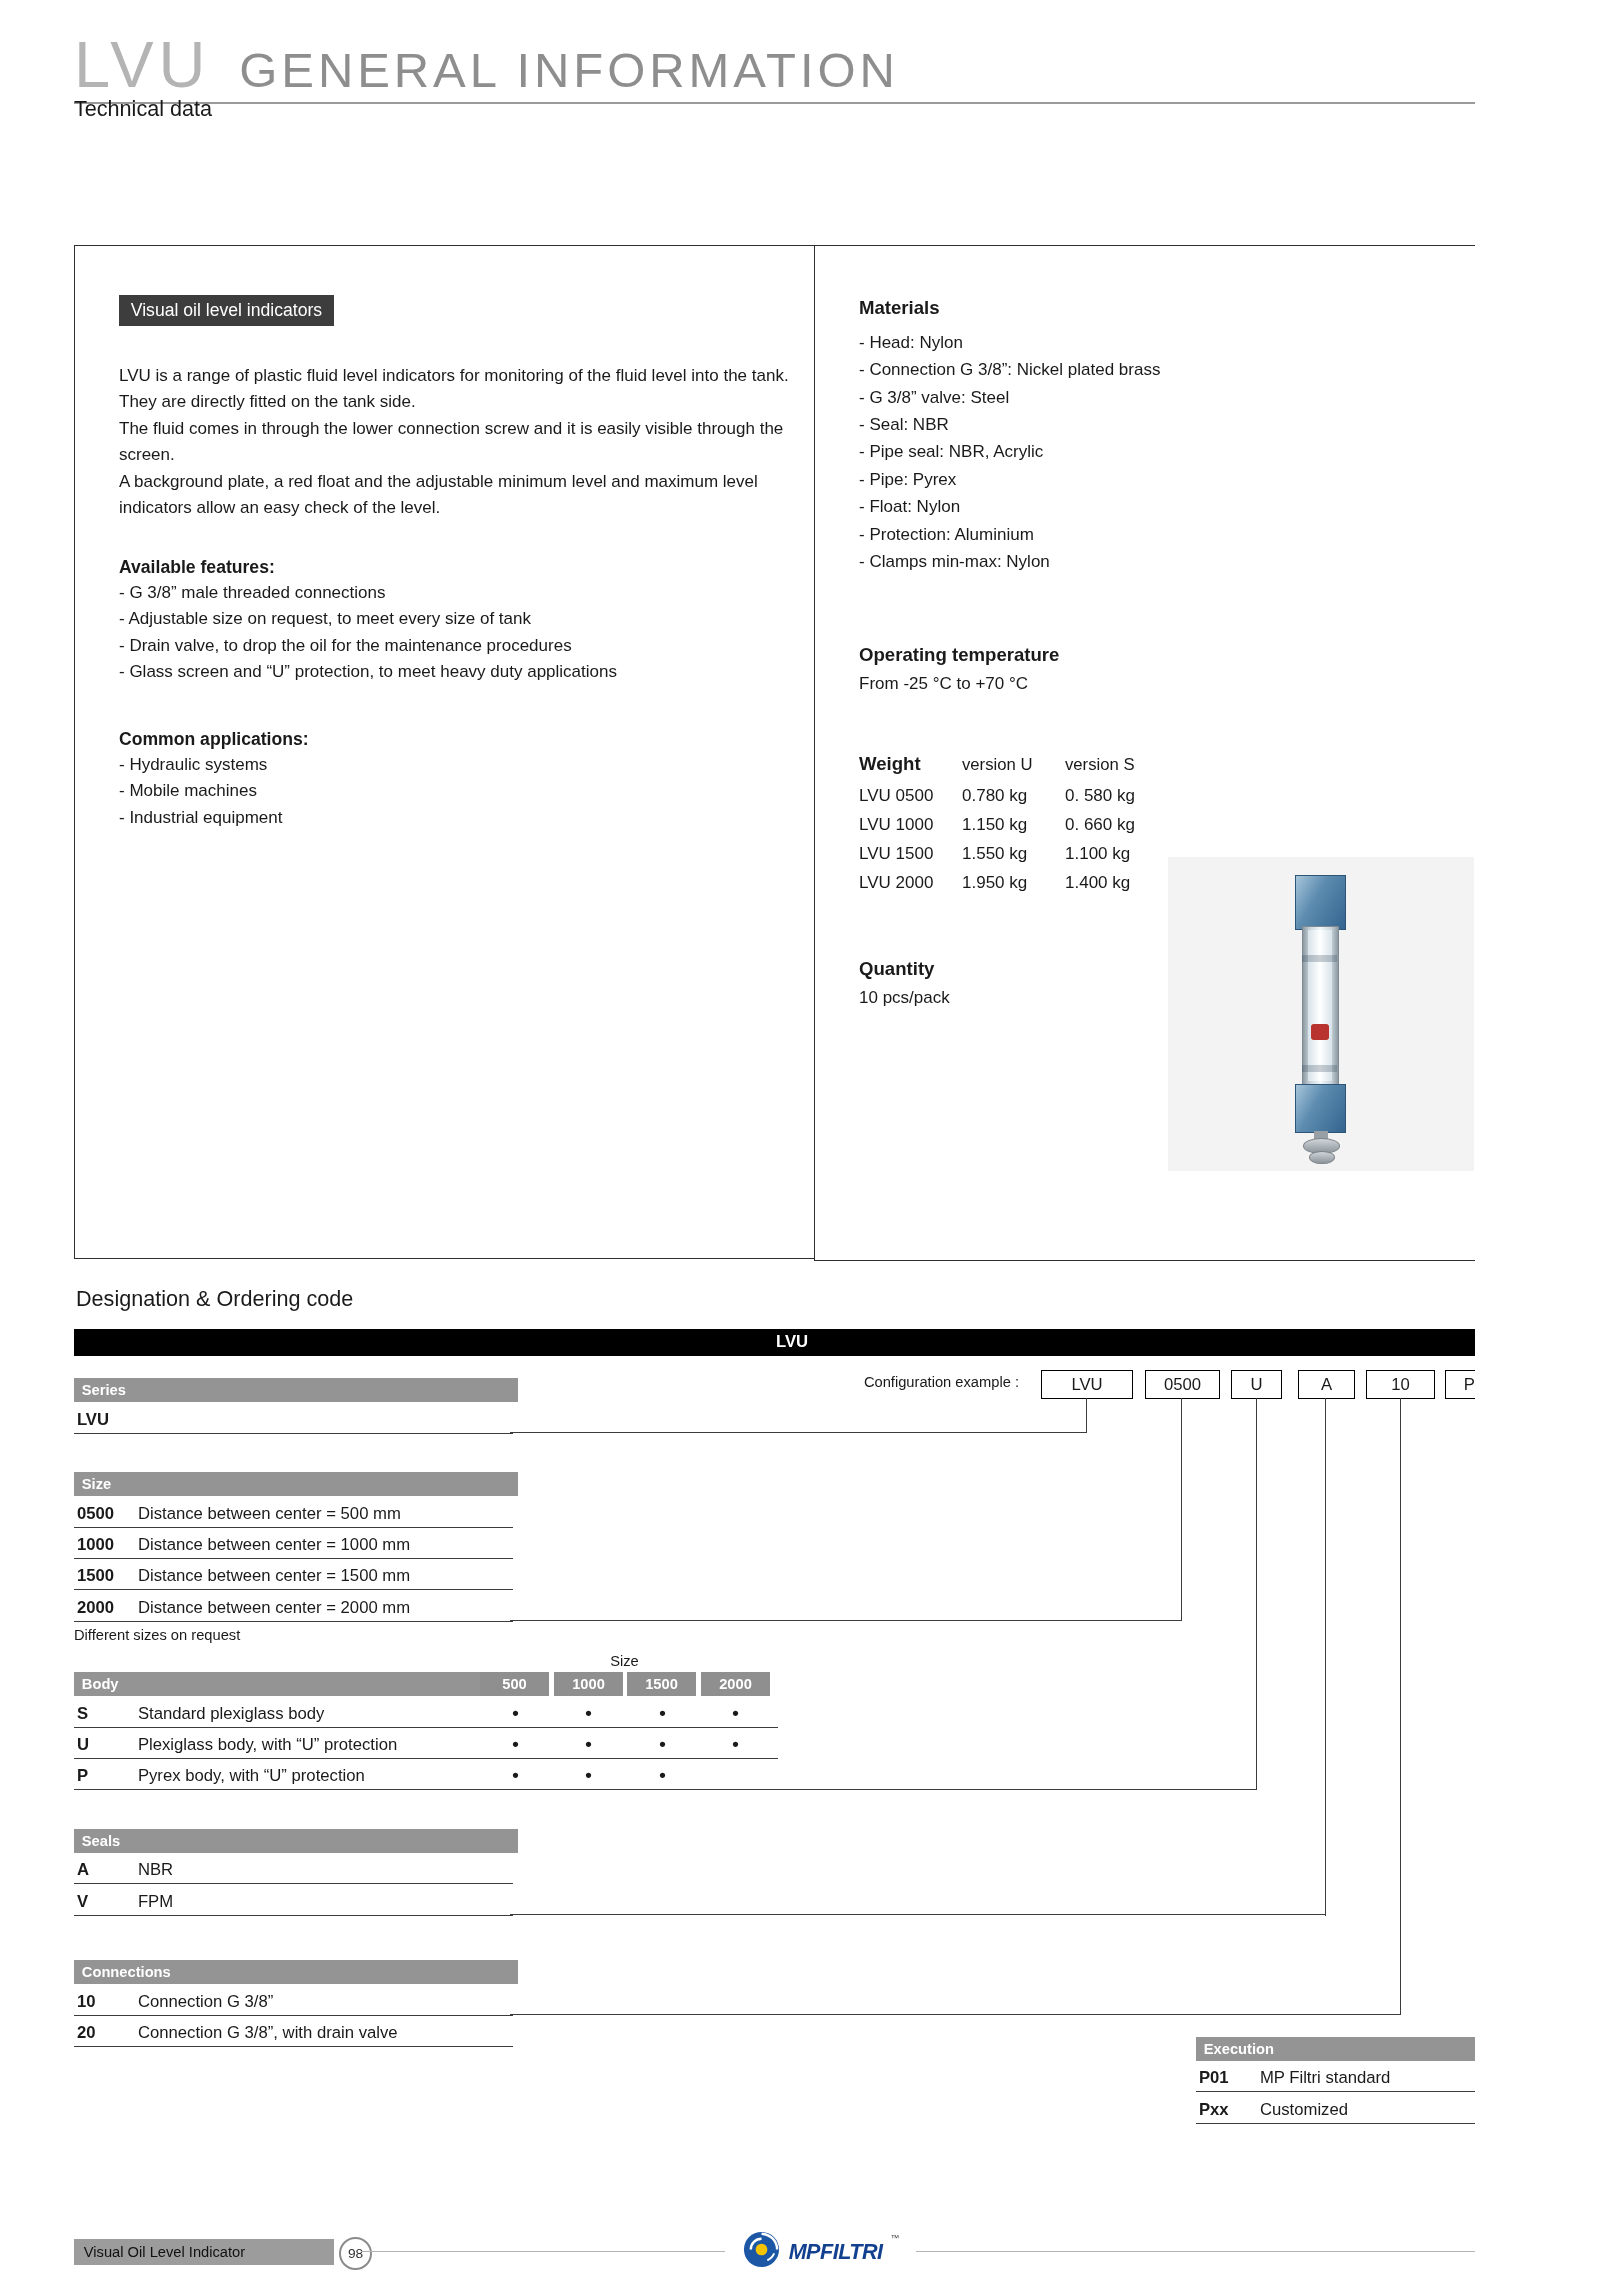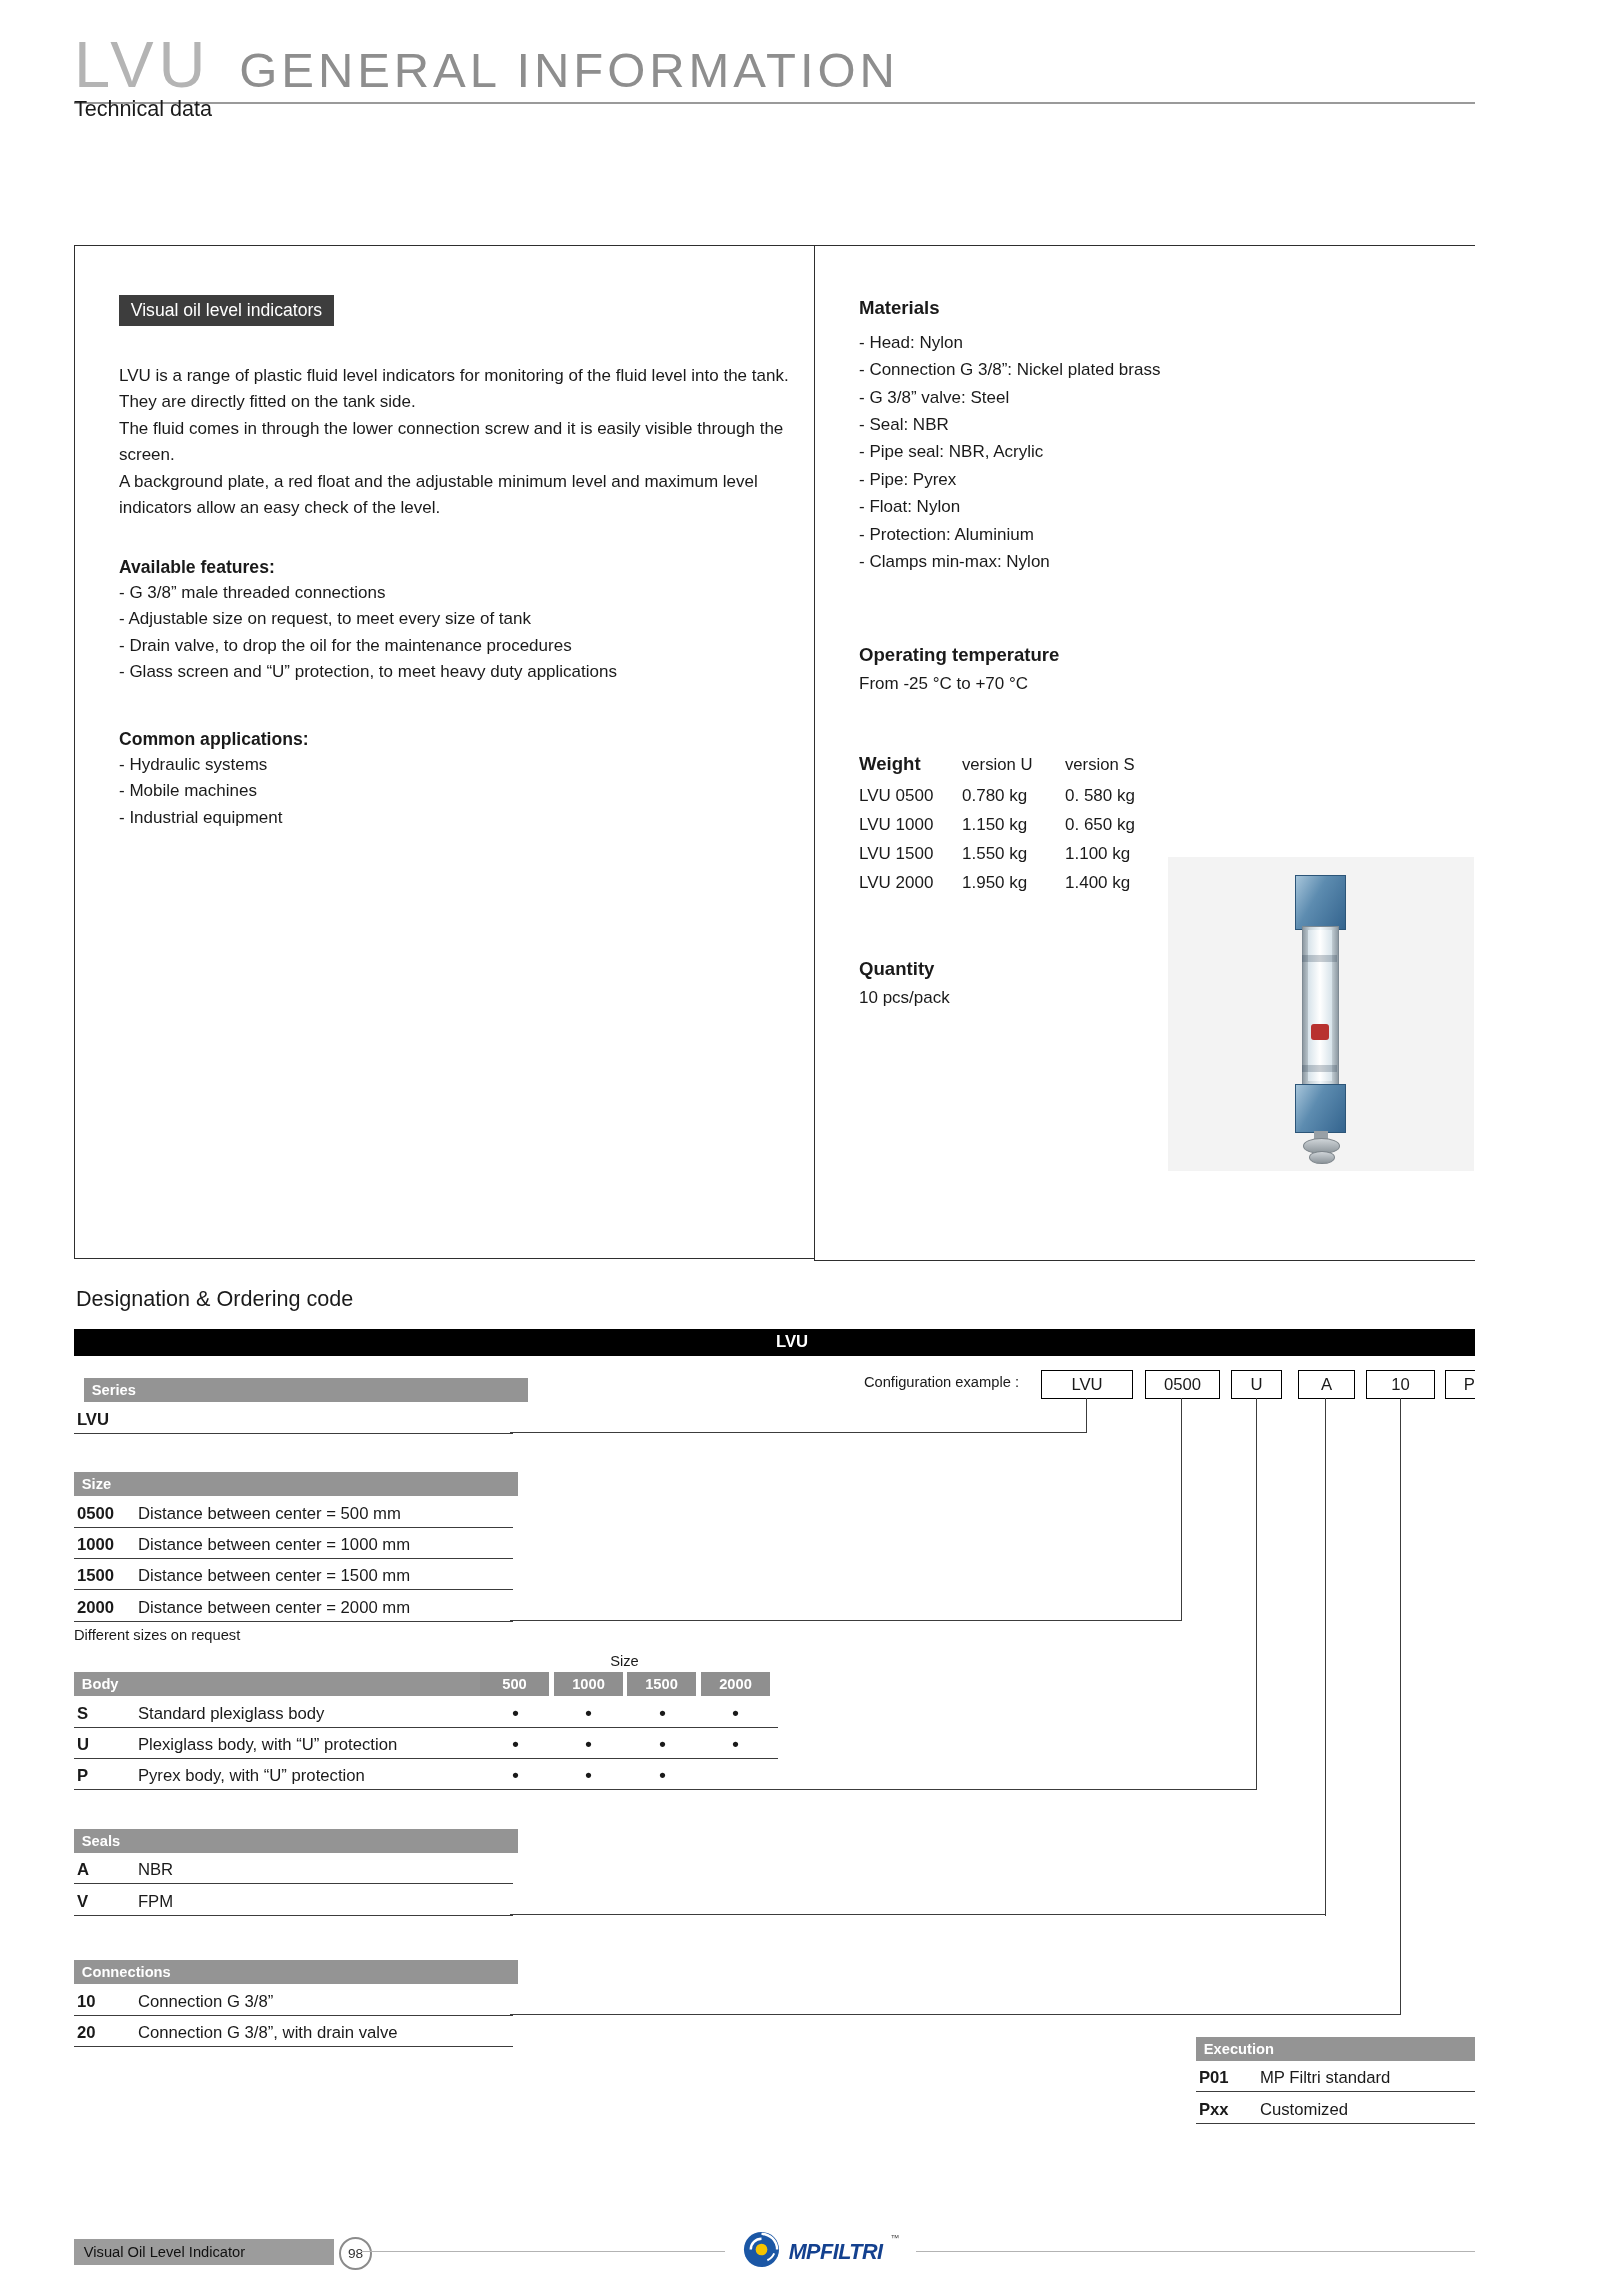--- a/index.html
+++ b/index.html
@@ -127,21 +127,21 @@
       <span class="w">Weight</span>
       <span>version U</span>
       <span>version S</span>
     </div>
     <div class="weight-rows">
       <span>LVU 0500</span>
       <span>0.780 kg</span>
       <span>0. 580 kg</span>
       <span>LVU 1000</span>
       <span>1.150 kg</span>
-      <span>0. 650 kg</span>
+      <span>0. 660 kg</span>
       <span>LVU 1500</span>
       <span>1.550 kg</span>
       <span>1.100 kg</span>
       <span>LVU 2000</span>
       <span>1.950 kg</span>
       <span>1.400 kg</span>
     </div>
 
     <div class="sub-title big q">Quantity</div>
     <div class="value">10 pcs/pack</div>
@@ -164,21 +164,21 @@
   <div class="abs lvu-bar" style="left:74px;top:1329px;width:1436px;height:26.5px;">LVU</div>
 
   <div class="abs cfg-label" style="left:784px;top:1374px;width:235px;">Configuration example :</div>
   <div class="abs cfg-box" style="left:1041px;top:1370px;width:90px;height:27.4px;">LVU</div>
   <div class="abs cfg-box" style="left:1145px;top:1370px;width:73px;height:27.4px;">0500</div>
   <div class="abs cfg-box" style="left:1231px;top:1370px;width:49px;height:27.4px;">U</div>
   <div class="abs cfg-box" style="left:1298px;top:1370px;width:55px;height:27.4px;">A</div>
   <div class="abs cfg-box" style="left:1366px;top:1370px;width:67px;height:27.4px;">10</div>
   <div class="abs cfg-box" style="left:1445px;top:1370px;width:65px;height:27.4px;">P01</div>
 
-  <div class="abs ord-bar" style="left:84px;top:1378px;width:436px;height:23.5px;">Series</div>
+  <div class="abs ord-bar" style="left:74px;top:1378px;width:436px;height:23.5px;">Series</div>
   <div class="abs ord-row" style="left:74px;top:1406px;width:436px;height:27.4px;">
     <span class="code">LVU</span>
   </div>
 
   <div class="abs ord-bar" style="left:74px;top:1472px;width:436px;height:23.5px;">Size</div>
   <div class="abs ord-row" style="left:74px;top:1500px;width:436px;height:27.4px;">
     <span class="code">0500</span>
     <span>Distance between center = 500 mm</span>
   </div>
   <div class="abs ord-row" style="left:74px;top:1531px;width:436px;height:27.4px;">

